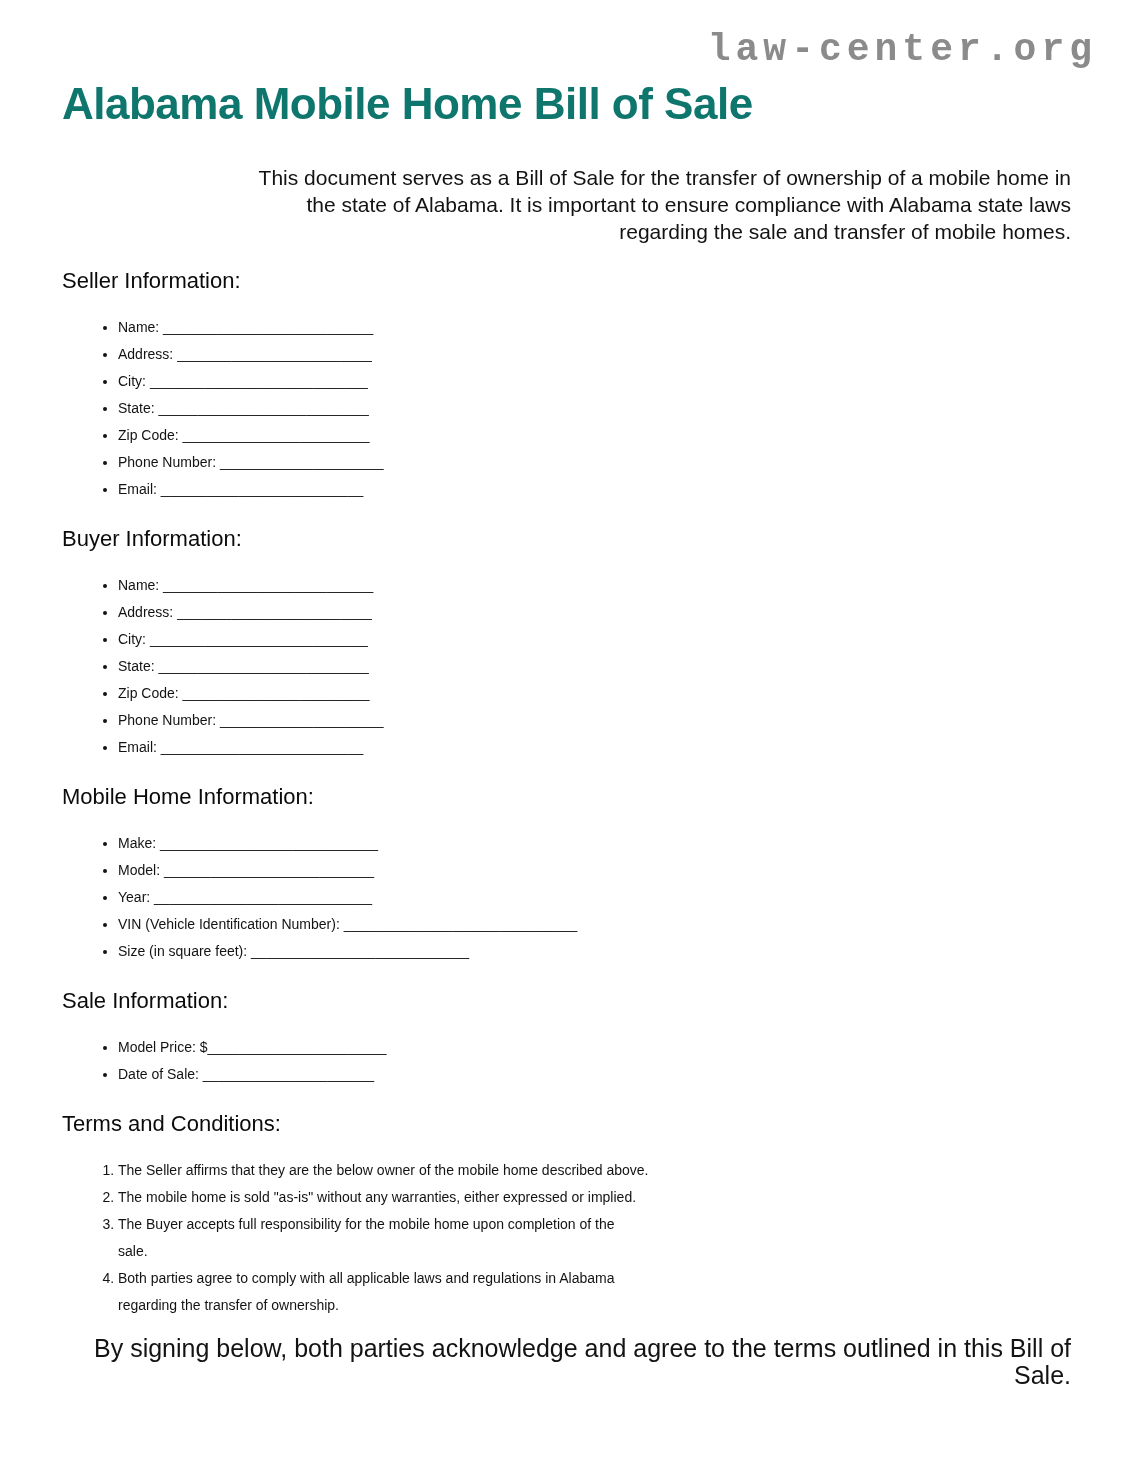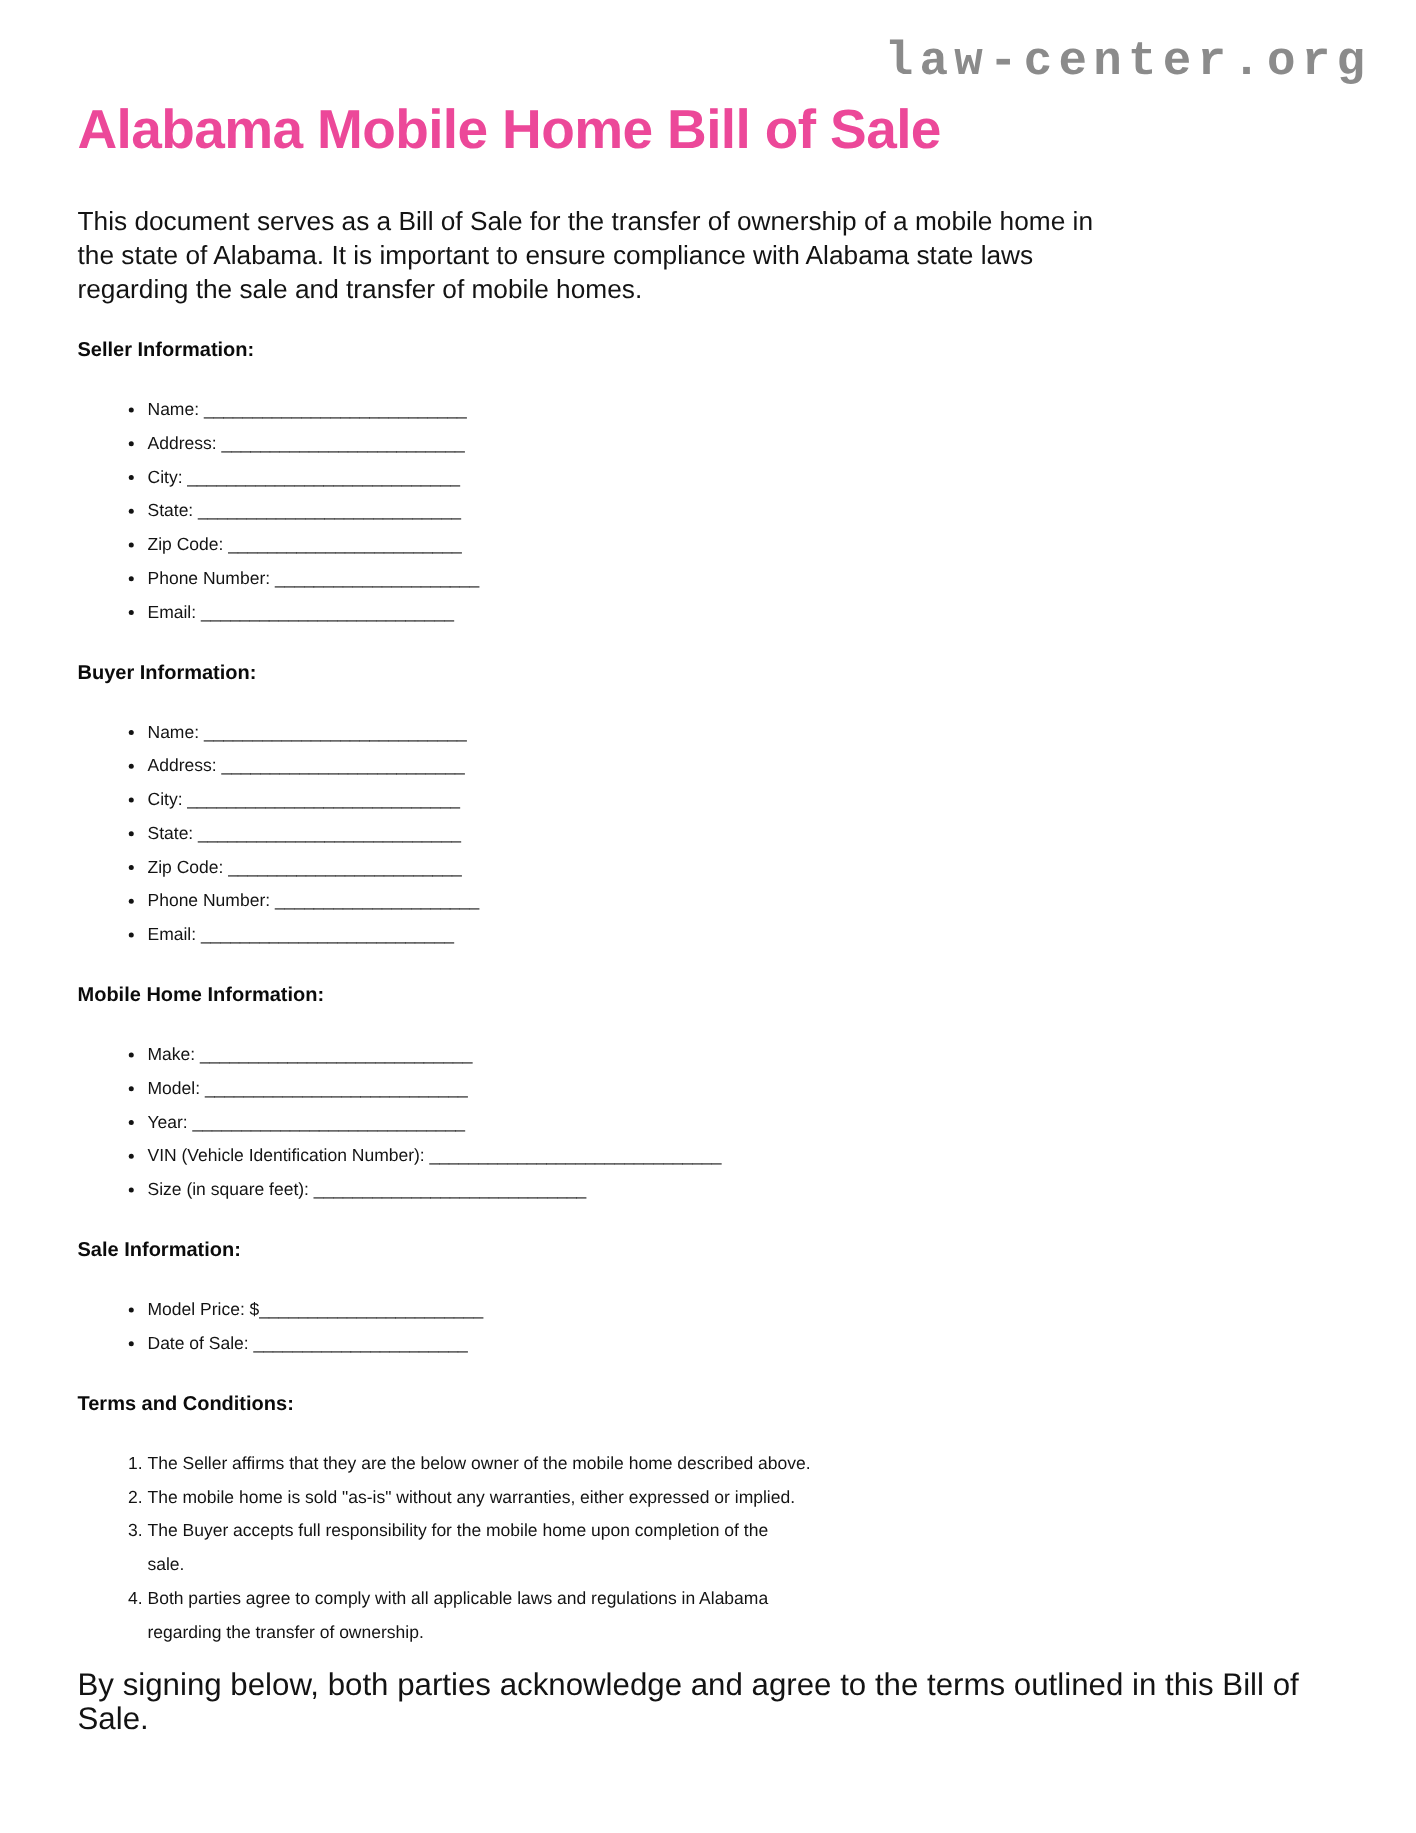--- a/index.html
+++ b/index.html
@@ -30,35 +30,36 @@
     letter-spacing: 5px;
     color: #8b8b8b;
     margin: 0 -26px 0 0;
     white-space: nowrap;
   }
   h1.doc-title {
     font-size: 44px;
     line-height: 48px;
     font-weight: bold;
     letter-spacing: -0.5px;
-    color: #ec4899;
+    color: #0f766e;
     margin: 10px 0 36px 0;
   }
   .body-text {
     font-size: 21px;
     line-height: 27px;
     margin: 0 0 6px 0;
   }
   .preline {
     white-space: pre-line;
+    text-align: right;
   }
   h3.section-heading {
-    font-size: 16px;
+    font-size: 22px;
     line-height: 27px;
-    font-weight: bold;
+    font-weight: normal;
     color: #0b0b0b;
     margin: 22px 0 20px 0;
   }
   ul.field-list, ol.terms-list {
     margin: 0 0 6px 0;
     padding: 0 0 0 56px;
     font-size: 14px;
     line-height: 27px;
   }
   ul.field-list li, ol.terms-list li {

